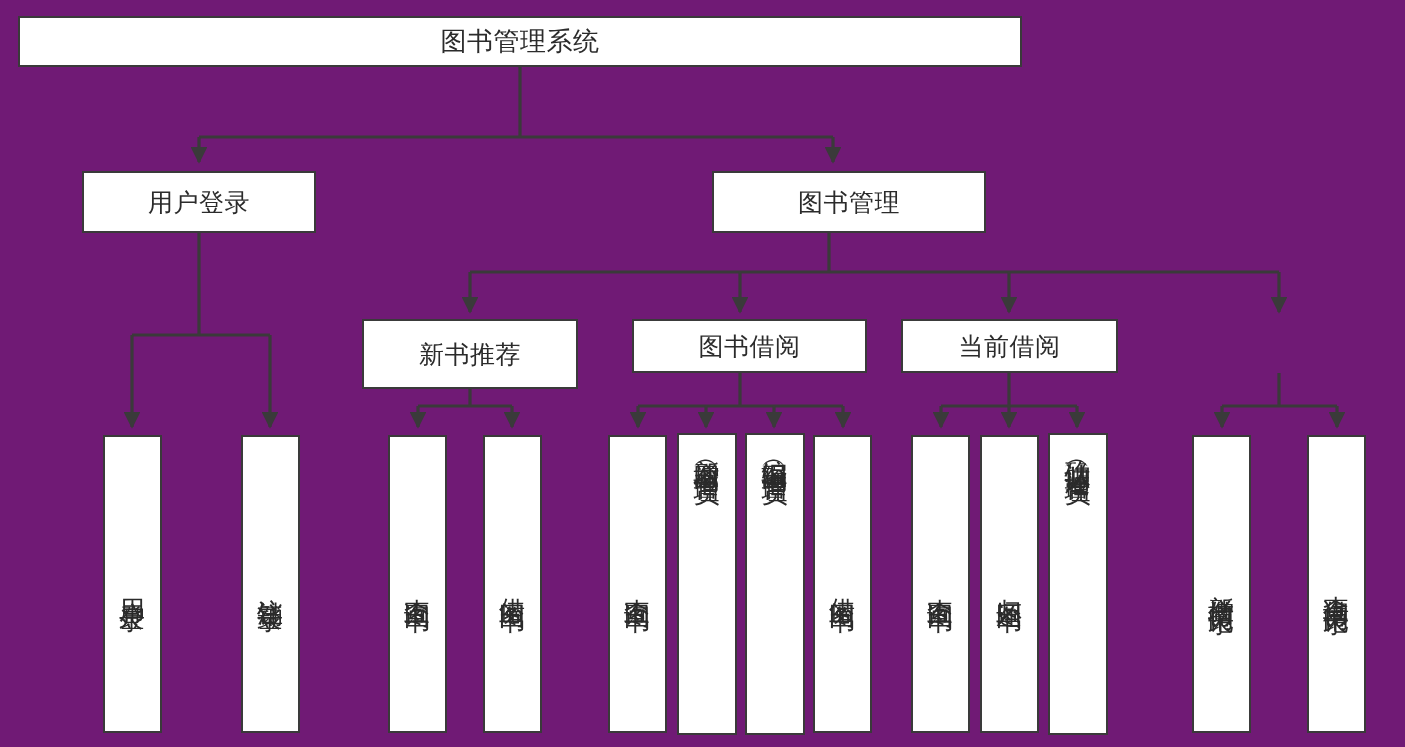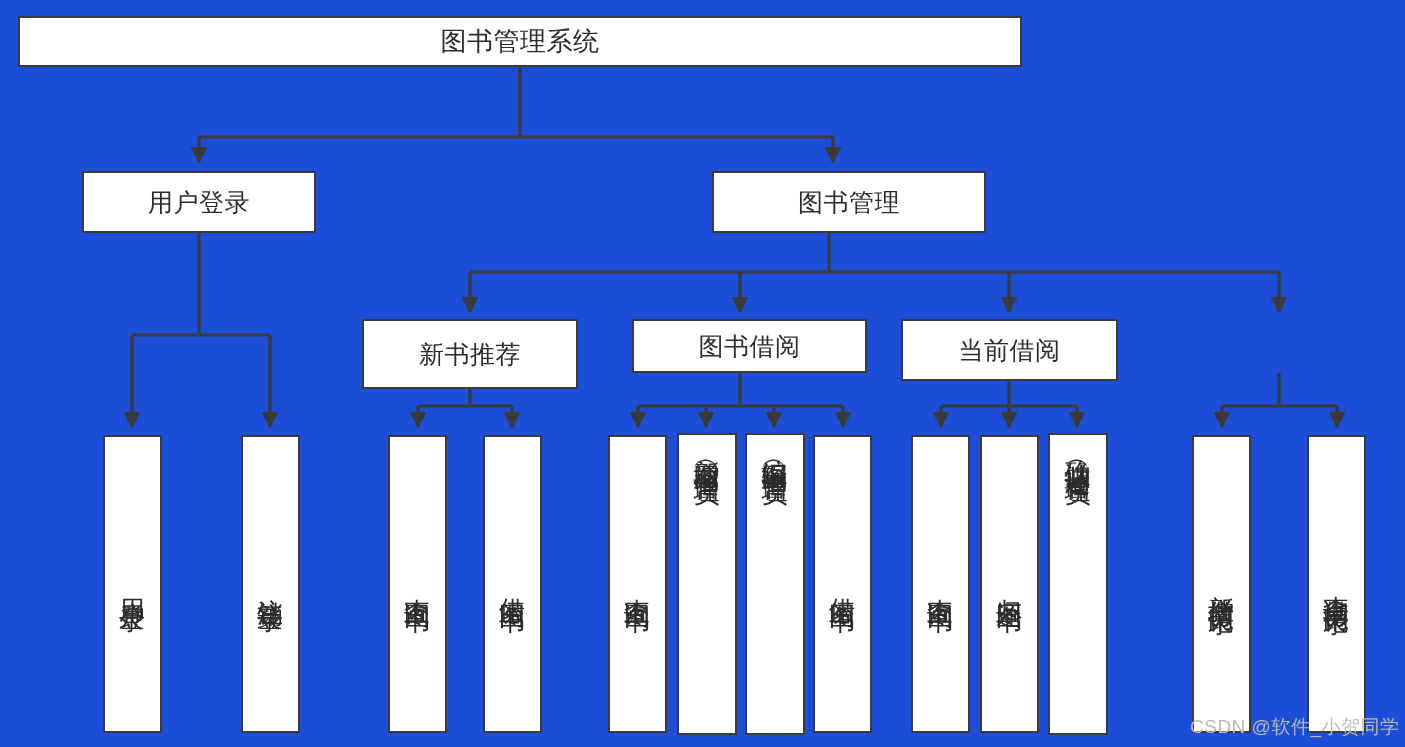--- a/index.html
+++ b/index.html
@@ -8,21 +8,21 @@
     padding: 0;
     background: #ffffff;
   }
   body {
     font-family: "Liberation Sans", "DejaVu Sans", sans-serif;
   }
   #canvas {
     position: relative;
     width: 1405px;
     height: 747px;
-    background: #1d4ed8;
+    background: #701a75;
     overflow: hidden;
   }
   #edges {
     position: absolute;
     left: 0;
     top: 0;
     width: 1405px;
     height: 747px;
     pointer-events: none;
   }
@@ -149,21 +149,21 @@
   </div>
 
   <div class="node horiz" style="left:362px; top:319px; width:216px; height:70px;">
     <span class="label">新书推荐</span>
   </div>
 
   <div class="node horiz" style="left:632px; top:319px; width:235px; height:54px;">
     <span class="label">图书借阅</span>
   </div>
 
-  <div class="node horiz" style="left:901px; top:319px; width:217px; height:62px;">
+  <div class="node horiz" style="left:901px; top:319px; width:217px; height:54px;">
     <span class="label">当前借阅</span>
   </div>
 
 
   <div class="node vert centered" style="left:103px; top:435px; width:59px; height:298px;">
     <span class="label">用户登录</span>
   </div>
 
   <div class="node vert centered" style="left:241px; top:435px; width:59px; height:298px;">
     <span class="label">注销登录</span>
@@ -206,15 +206,14 @@
   </div>
 
   <div class="node vert centered" style="left:1192px; top:435px; width:59px; height:298px;">
     <span class="label">新增借阅记录</span>
   </div>
 
   <div class="node vert centered" style="left:1307px; top:435px; width:59px; height:298px;">
     <span class="label">查询借阅记录</span>
   </div>
 
-  <div class="watermark" style="left:1190px; top:714px;">CSDN @软件_小贺同学</div>
 
 </div>
 
 </body></html>

